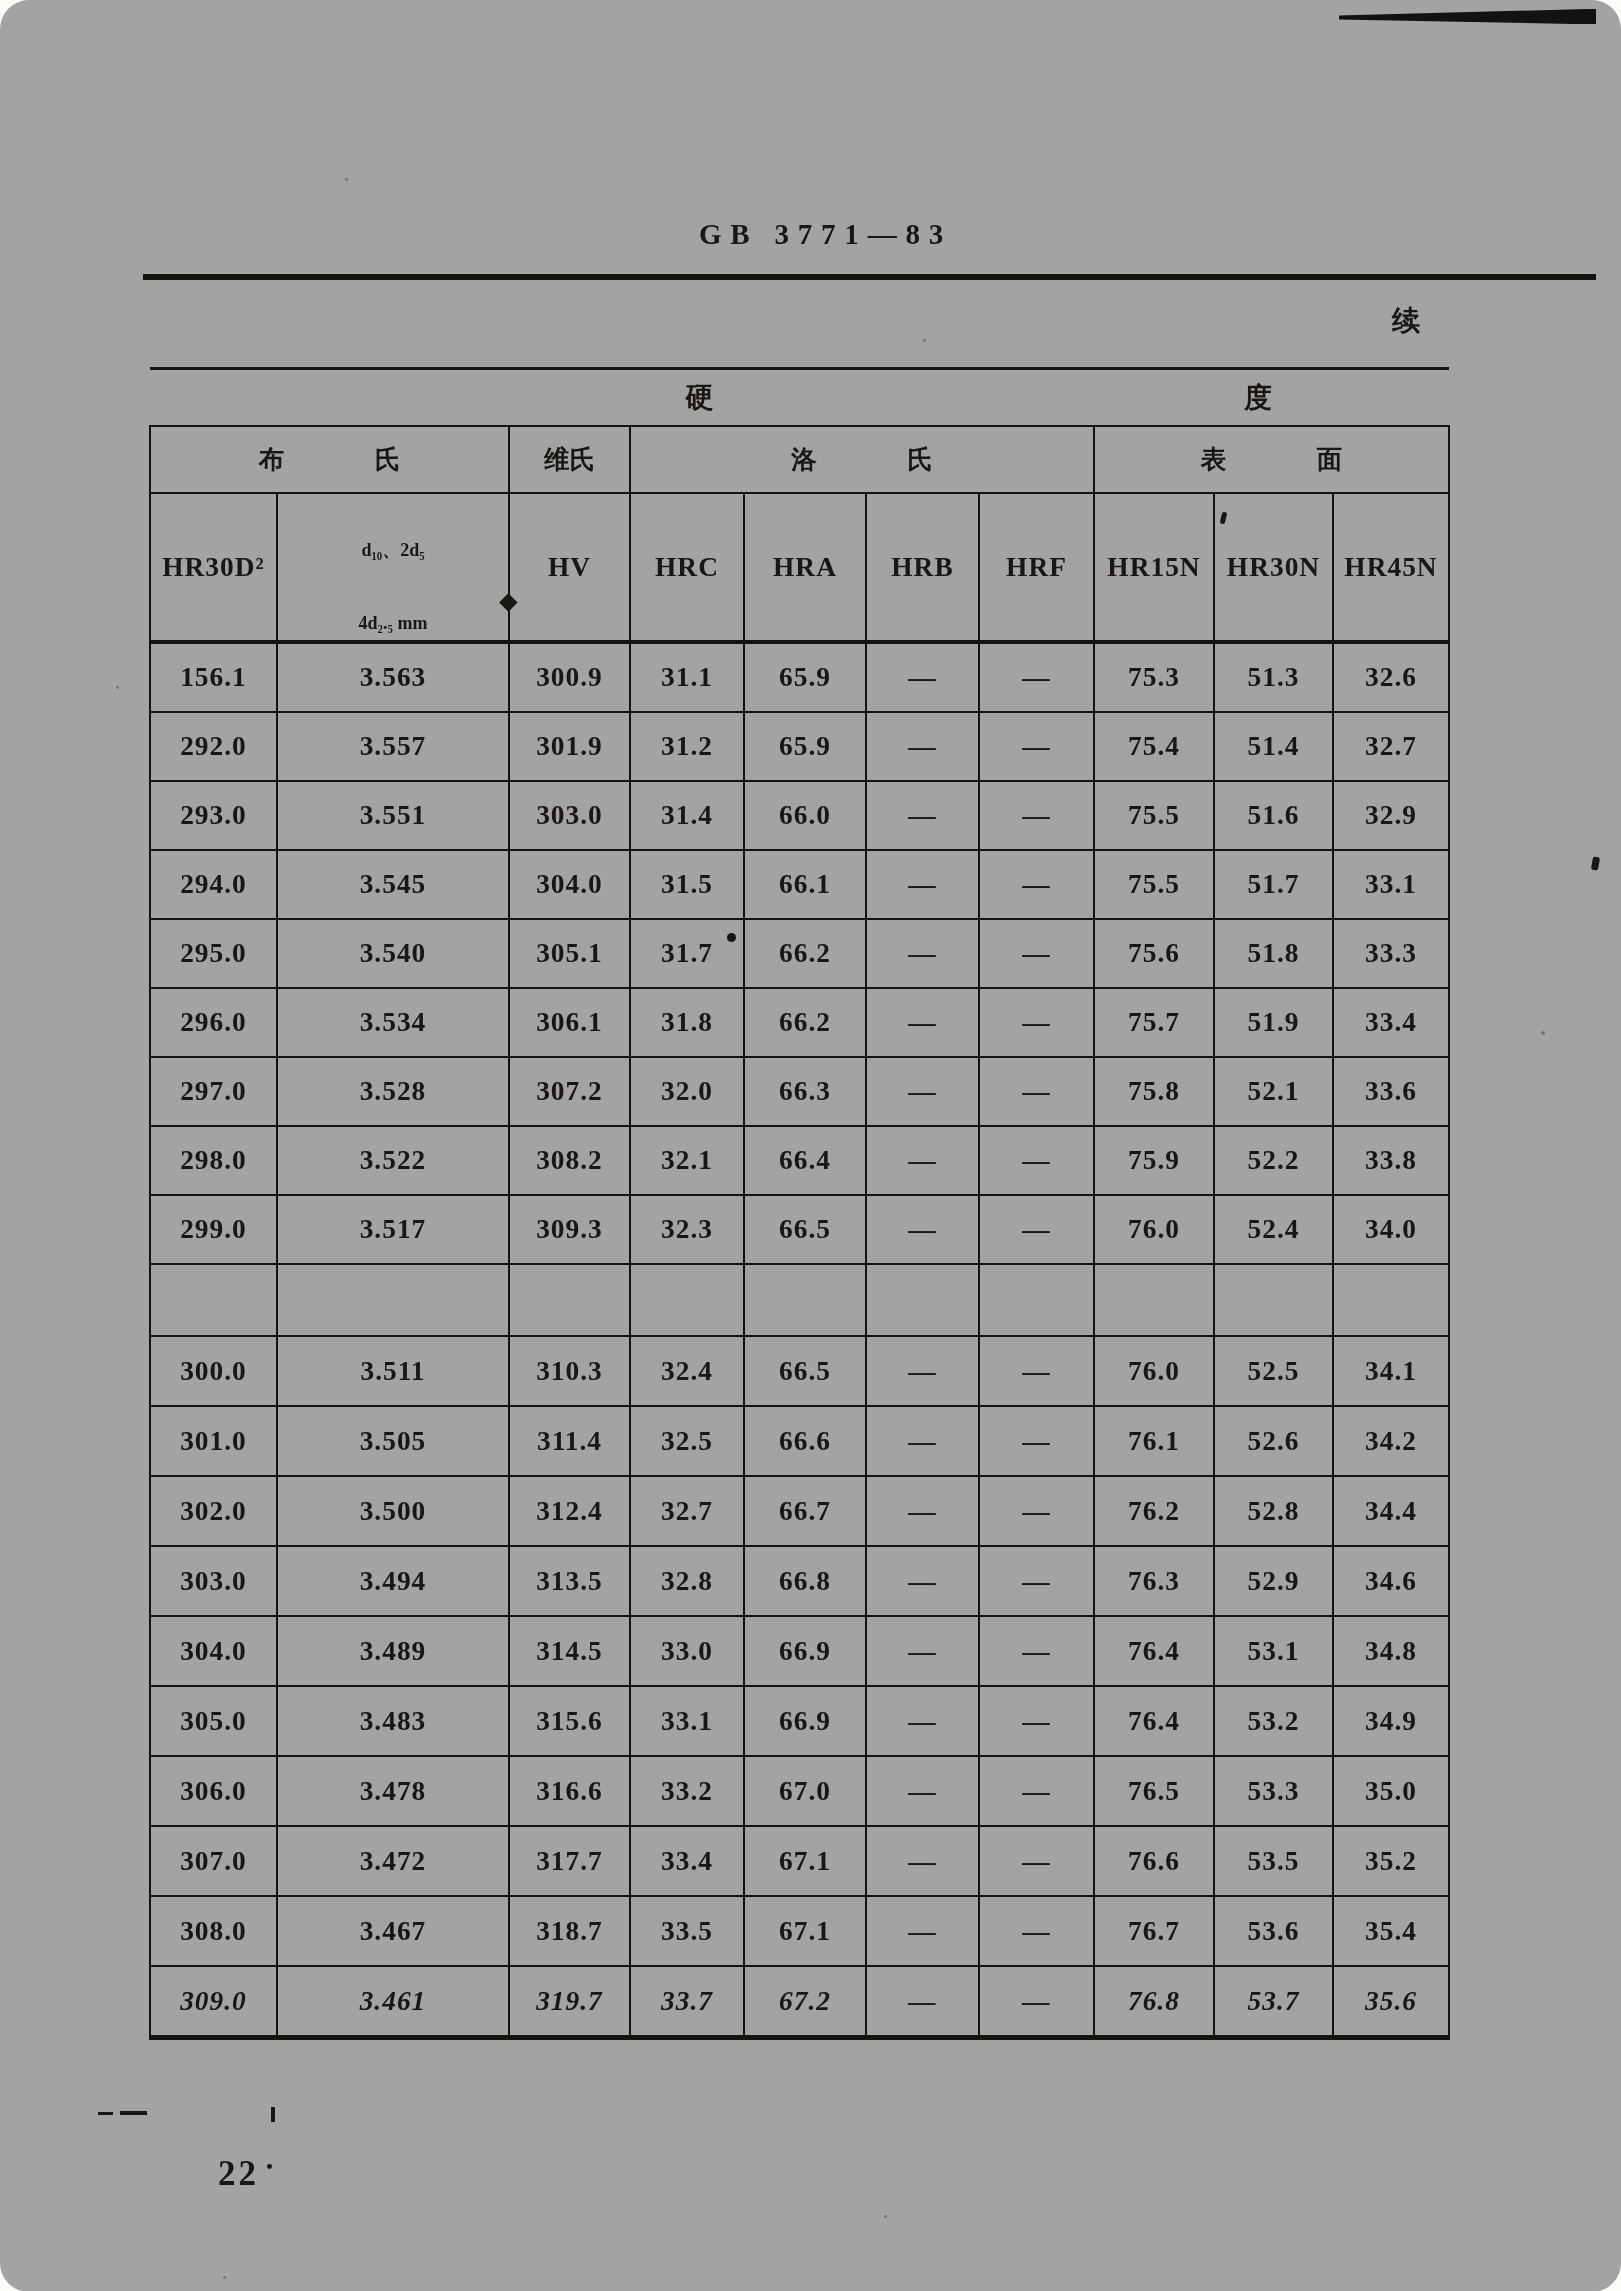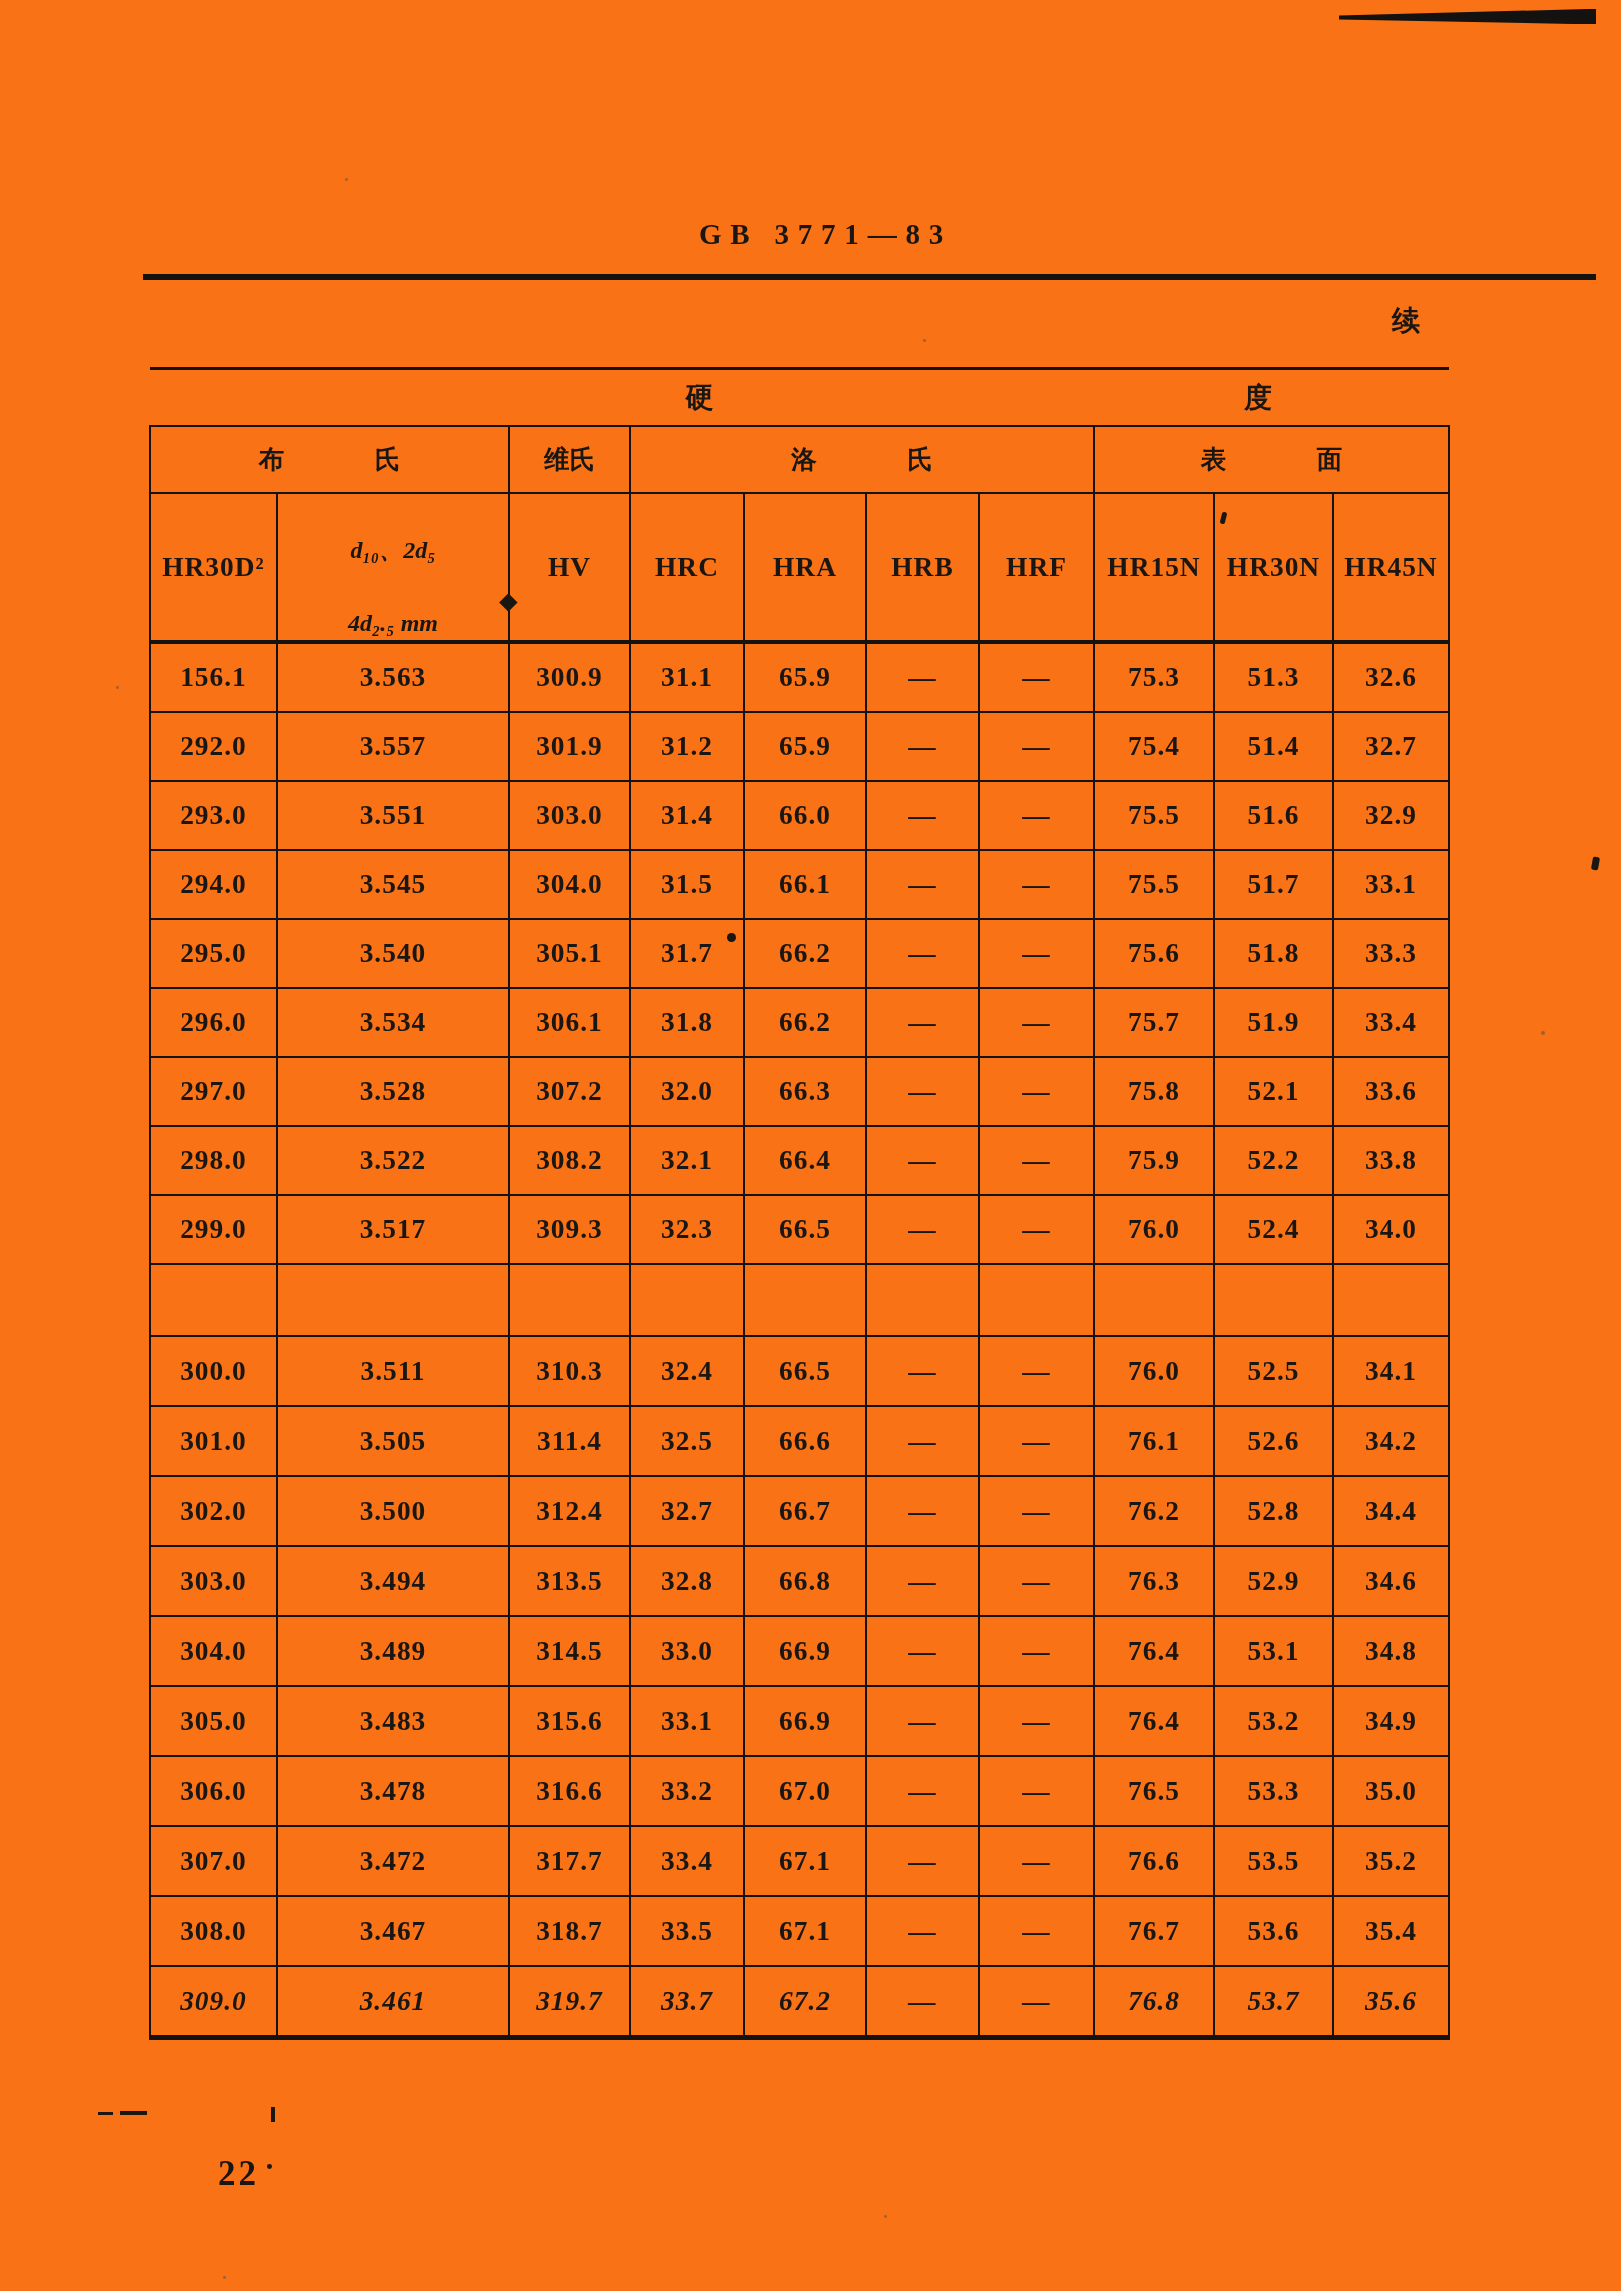--- a/index.html
+++ b/index.html
@@ -1,18 +1,18 @@
 <!DOCTYPE html>
 <html><head>
 <meta charset="utf-8">
 <style>
   html,body{margin:0;padding:0;background:#fcfbf7;}
   .page{
-    position:relative;width:1621px;height:2292px;background:#f97316;
-    font-family:"Liberation Serif","DejaVu Serif",serif;color:#191613;overflow:hidden;
+    position:relative;width:1621px;height:2292px;background:#a3a3a3;
+    font-family:"Liberation Serif","DejaVu Serif",serif;color:#191613;overflow:hidden;border-radius:29px;
   }
   
   .top-wedge{position:absolute;left:1339px;top:8.8px;width:257px;height:15.7px;background:#141210;
     clip-path:polygon(0 42%,100% 0,100% 100%,0 68%);}
   
   .doc-title{position:absolute;left:0;top:218px;width:1651px;text-align:center;
     font-size:29px;font-weight:bold;letter-spacing:8.8px;white-space:nowrap;}
   .title-rule{position:absolute;left:143px;top:274px;width:1453px;height:5.9px;background:#15130f;}
   .continued{position:absolute;left:1392px;top:302px;font-size:28px;font-weight:bold;}
   
@@ -24,21 +24,21 @@
     border-left:none;border-right:none;height:55px;position:relative;}
   .hard-char{position:absolute;top:50%;transform:translate(-50%,-50%);font-size:28px;font-weight:bold;}
   .hard-left{left:42.3%;}
   .hard-right{left:85.3%;}
   
   tr.band2 th{border:2.9px solid #15130f;border-top:none;height:65px;font-size:25.5px;font-weight:bold;}
   .spread{word-spacing:84px;}
   
   tr.band3 th{border:2.9px solid #15130f;border-bottom:4.9px solid #15130f;height:117px;
     font-size:27.4px;letter-spacing:1px;}
-  .d-head{font-style:italic;font-size:24px;line-height:33px;letter-spacing:0;margin-top:40px;}
+  .d-head{font-size:18px;line-height:33px;letter-spacing:0;margin-top:40px;}
   
   tbody td{border:2.9px solid #15130f;font-size:27.4px;letter-spacing:1px;}
   tbody tr.group0 td{height:67px;}
   tbody tr.group1 td{height:68px;}
   tbody tr.spacer-row td{height:70px;}
   tbody tr:last-child td{border-bottom:5.9px solid #15130f;font-style:italic;}
   
   .page-number{position:absolute;left:218px;top:2154px;font-size:35px;font-weight:bold;letter-spacing:2.9px;}
   
   .art{position:absolute;background:#1a1713;}

